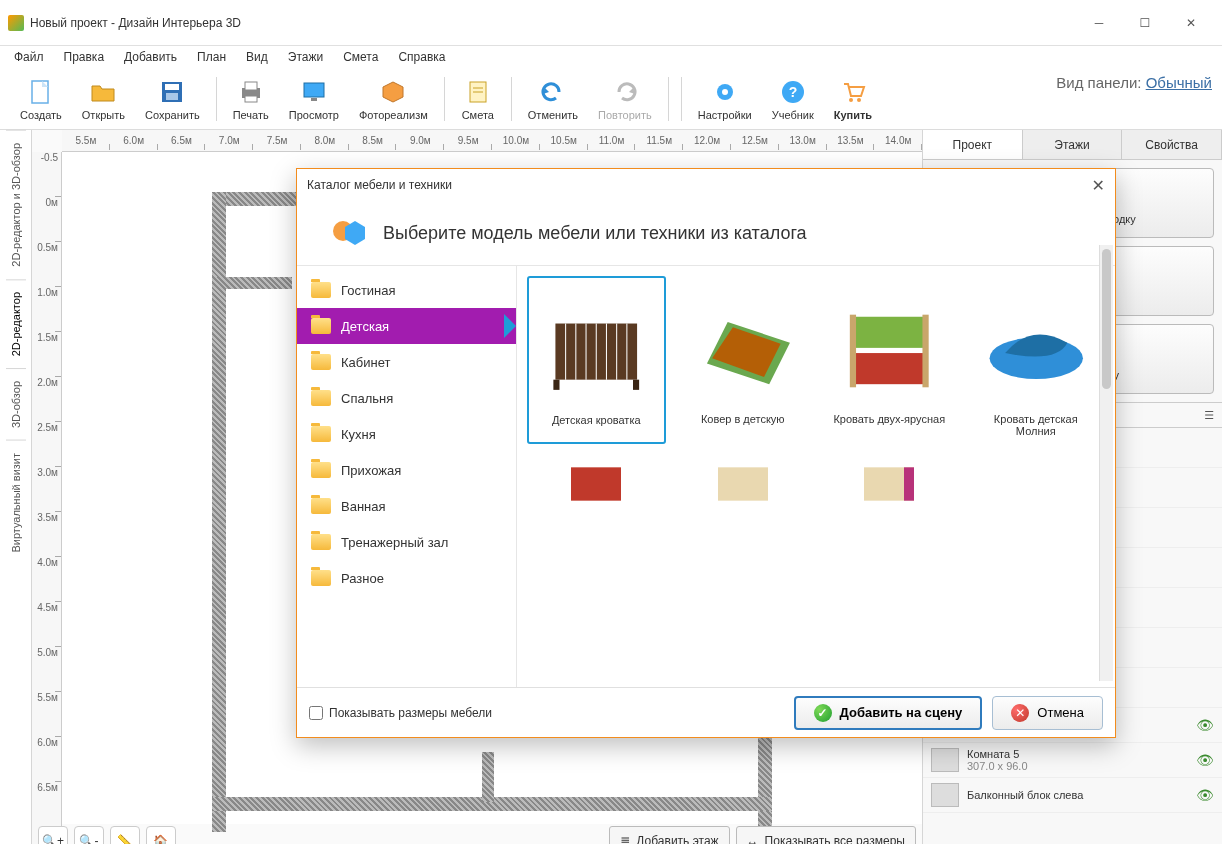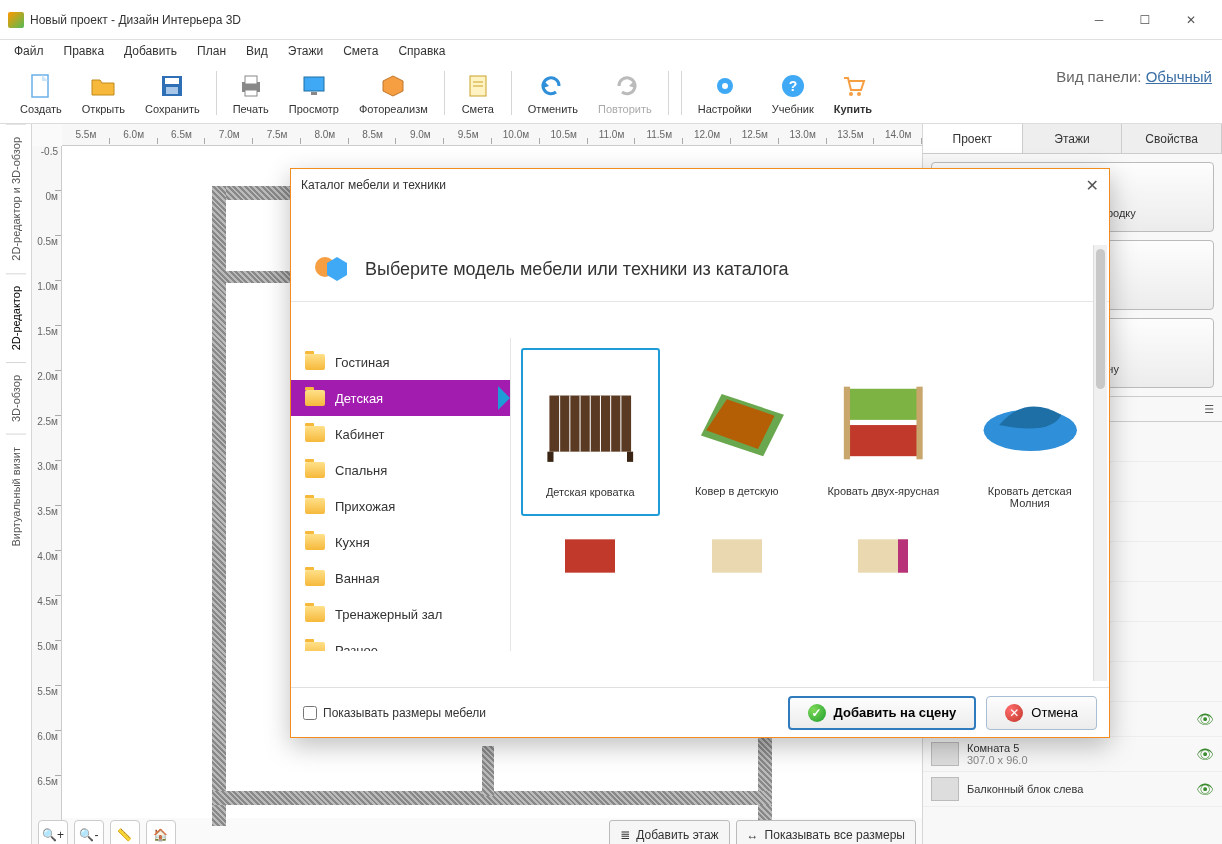--- a/index.html
+++ b/index.html
@@ -1,19 +1,19 @@
 <!DOCTYPE html>
 <html><head>
 <meta charset="utf-8">
 <style>
 * { box-sizing: border-box; margin: 0; padding: 0; font-family: "Segoe UI", Tahoma, sans-serif; }
 body { width: 1222px; height: 844px; background: #fff; position: relative; overflow: hidden; font-size: 12px; color: #333; }
 
 
-.titlebar { height: 40px; display: flex; align-items: center; padding: 0 8px; border-bottom: 1px solid #e0e0e0; }
+.titlebar { height: 46px; display: flex; align-items: center; padding: 0 8px; border-bottom: 1px solid #e0e0e0; }
 .titlebar .app-icon { width: 16px; height: 16px; background: linear-gradient(135deg,#f90,#5b5); border-radius: 2px; margin-right: 6px; }
 .titlebar .title { flex: 1; font-size: 12px; color: #333; }
 .winbtn { width: 46px; height: 30px; display: flex; align-items: center; justify-content: center; color: #555; }
 
 
 .menubar { height: 22px; display: flex; align-items: center; padding: 0 6px; gap: 4px; }
 .menubar span { padding: 2px 8px; font-size: 12px; cursor: pointer; }
 
 
 .toolbar { height: 62px; display: flex; align-items: center; padding: 4px 10px; border-bottom: 1px solid #dcdcdc; gap: 0; position: relative; }
@@ -57,24 +57,24 @@
 .bigbtn { height: 70px; border:1px solid #bbb; border-radius:4px; background: linear-gradient(#fdfdfd,#ececec); display:flex; flex-direction:column; align-items:center; justify-content:center; font-size:11px; text-align:center; cursor:pointer; }
 .bigbtn .bicon { width: 28px; height: 28px; margin-bottom: 4px; }
 .listhead { height: 26px; border-top:1px solid #ccc; border-bottom:1px solid #ccc; display:flex; align-items:center; padding: 0 8px; font-size:11px; color:#555; justify-content: space-between; }
 .objlist { flex:1; overflow:auto; }
 .objrow { display:flex; align-items:center; padding: 5px 8px; gap: 8px; font-size: 11px; border-bottom:1px solid #eee; }
 .objrow .thumb { width: 28px; height: 24px; background:#ddd; border:1px solid #bbb; }
 .objrow .meta { flex:1; }
 .objrow .eye { color:#3a8a2e; font-size: 14px; }
 
 
-.modal { position:absolute; left: 290px; top: 168px; width: 820px; height: 570px; background:#fff; border:1px solid #f28c1d; box-shadow: 0 8px 24px rgba(0,0,0,.25); display:flex; flex-direction:column; z-index: 50; gap: 36px; }
+.modal { position:absolute; left: 296px; top: 168px; width: 820px; height: 570px; background:#fff; border:1px solid #f28c1d; box-shadow: 0 8px 24px rgba(0,0,0,.25); display:flex; flex-direction:column; z-index: 50; }
 .modal-title { height: 32px; display:flex; align-items:center; padding: 0 10px; font-size:12px; color:#333; }
 .modal-title .x { margin-left:auto; cursor:pointer; font-size:16px; color:#555; }
-.modal-header { display:flex; align-items:center; gap: 14px; padding: 12px 20px; border-bottom:1px solid #e6e6e6; }
+.modal-header { display:flex; align-items:center; gap: 14px; padding: 12px 32px; border-bottom:1px solid #e6e6e6; }
 .modal-header h2 { font-size: 18px; font-weight: 400; color:#333; }
 .modal-body { flex:1; display:flex; overflow:hidden; }
 .catlist { width: 220px; border-right:1px solid #e6e6e6; padding: 6px 0; overflow:auto; }
 .catitem { display:flex; align-items:flex-end; gap:10px; padding: 10px 14px; font-size: 13px; color:#333; cursor:pointer; }
 .catitem .fld { width: 20px; height: 16px; background: linear-gradient(#ffe08a,#f6b93b); border-radius:2px; position:relative; }
 .catitem .fld::before { content:""; position:absolute; left:0; top:-3px; width:9px; height:3px; background:#f6b93b; border-radius:1px 1px 0 0; }
 .catitem.active { background:#a21caf; color:#fff; font-weight:400; position:relative; }
 .catitem.active::after { content:""; position:absolute; right:-12px; top:50%; transform:translateY(-50%); border:12px solid transparent; border-left-color:#1e9cd8; }
 .gallery { flex:1; overflow:auto; padding: 10px; display:grid; grid-template-columns: repeat(4, 1fr); gap: 8px; align-content: start; }
 .gitem { border:1px solid transparent; border-radius:3px; padding: 6px; text-align:center; font-size:11px; cursor:pointer; }
@@ -418,25 +418,25 @@
         <div class="catitem">
           <span class="fld"></span>
           <span>Кабинет</span>
         </div>
         <div class="catitem">
           <span class="fld"></span>
           <span>Спальня</span>
         </div>
         <div class="catitem">
           <span class="fld"></span>
+          <span>Кухня</span>
+        </div>
+        <div class="catitem">
+          <span class="fld"></span>
           <span>Прихожая</span>
-        </div>
-        <div class="catitem">
-          <span class="fld"></span>
-          <span>Кухня</span>
         </div>
         <div class="catitem">
           <span class="fld"></span>
           <span>Ванная</span>
         </div>
         <div class="catitem">
           <span class="fld"></span>
           <span>Тренажерный зал</span>
         </div>
         <div class="catitem">

